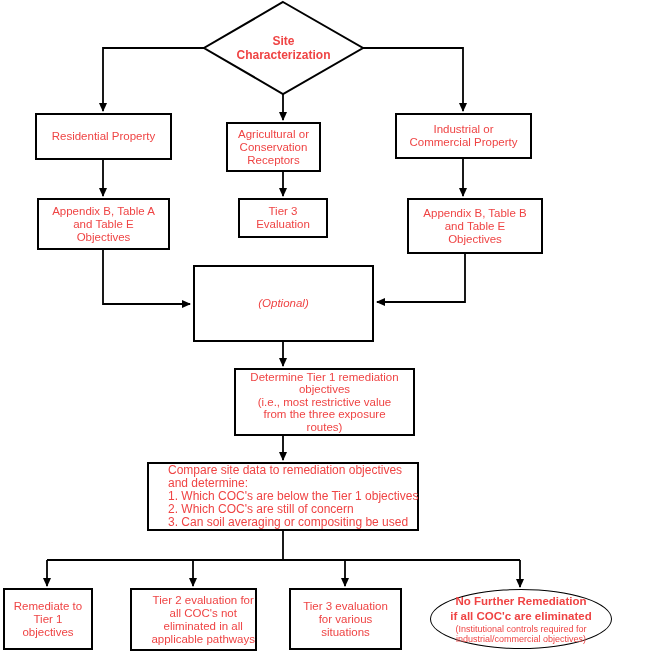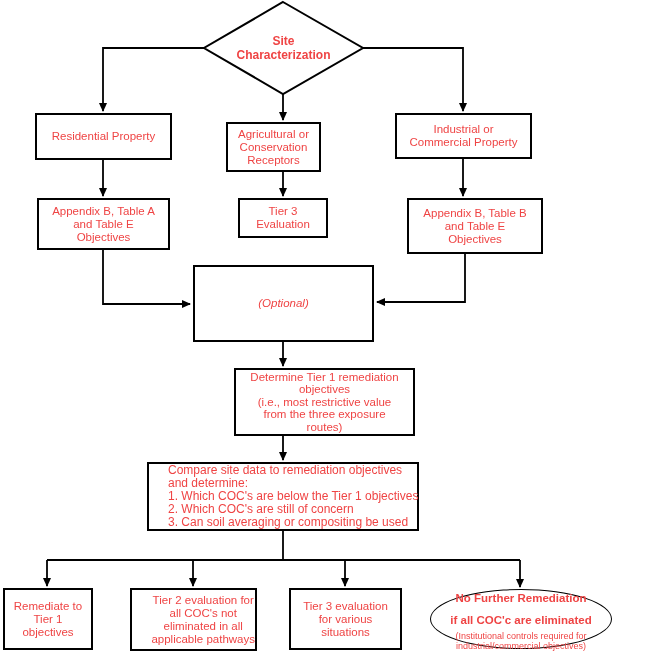--- a/index.html
+++ b/index.html
@@ -42,21 +42,21 @@
     font-weight: normal;
     font-style: italic;
   }
   .node.ellipse {
     border-radius: 50%;
     border-width: 1.5px;
   }
   .ellipse-title {
     font-weight: bold;
     font-size: 11.5px;
-    line-height: 22px;
+    line-height: 15px;
   }
   .ellipse-sub {
     font-size: 9px;
     line-height: 10px;
   }
   .diamond-label {
     position: absolute;
     display: flex;
     align-items: center;
     justify-content: center;

